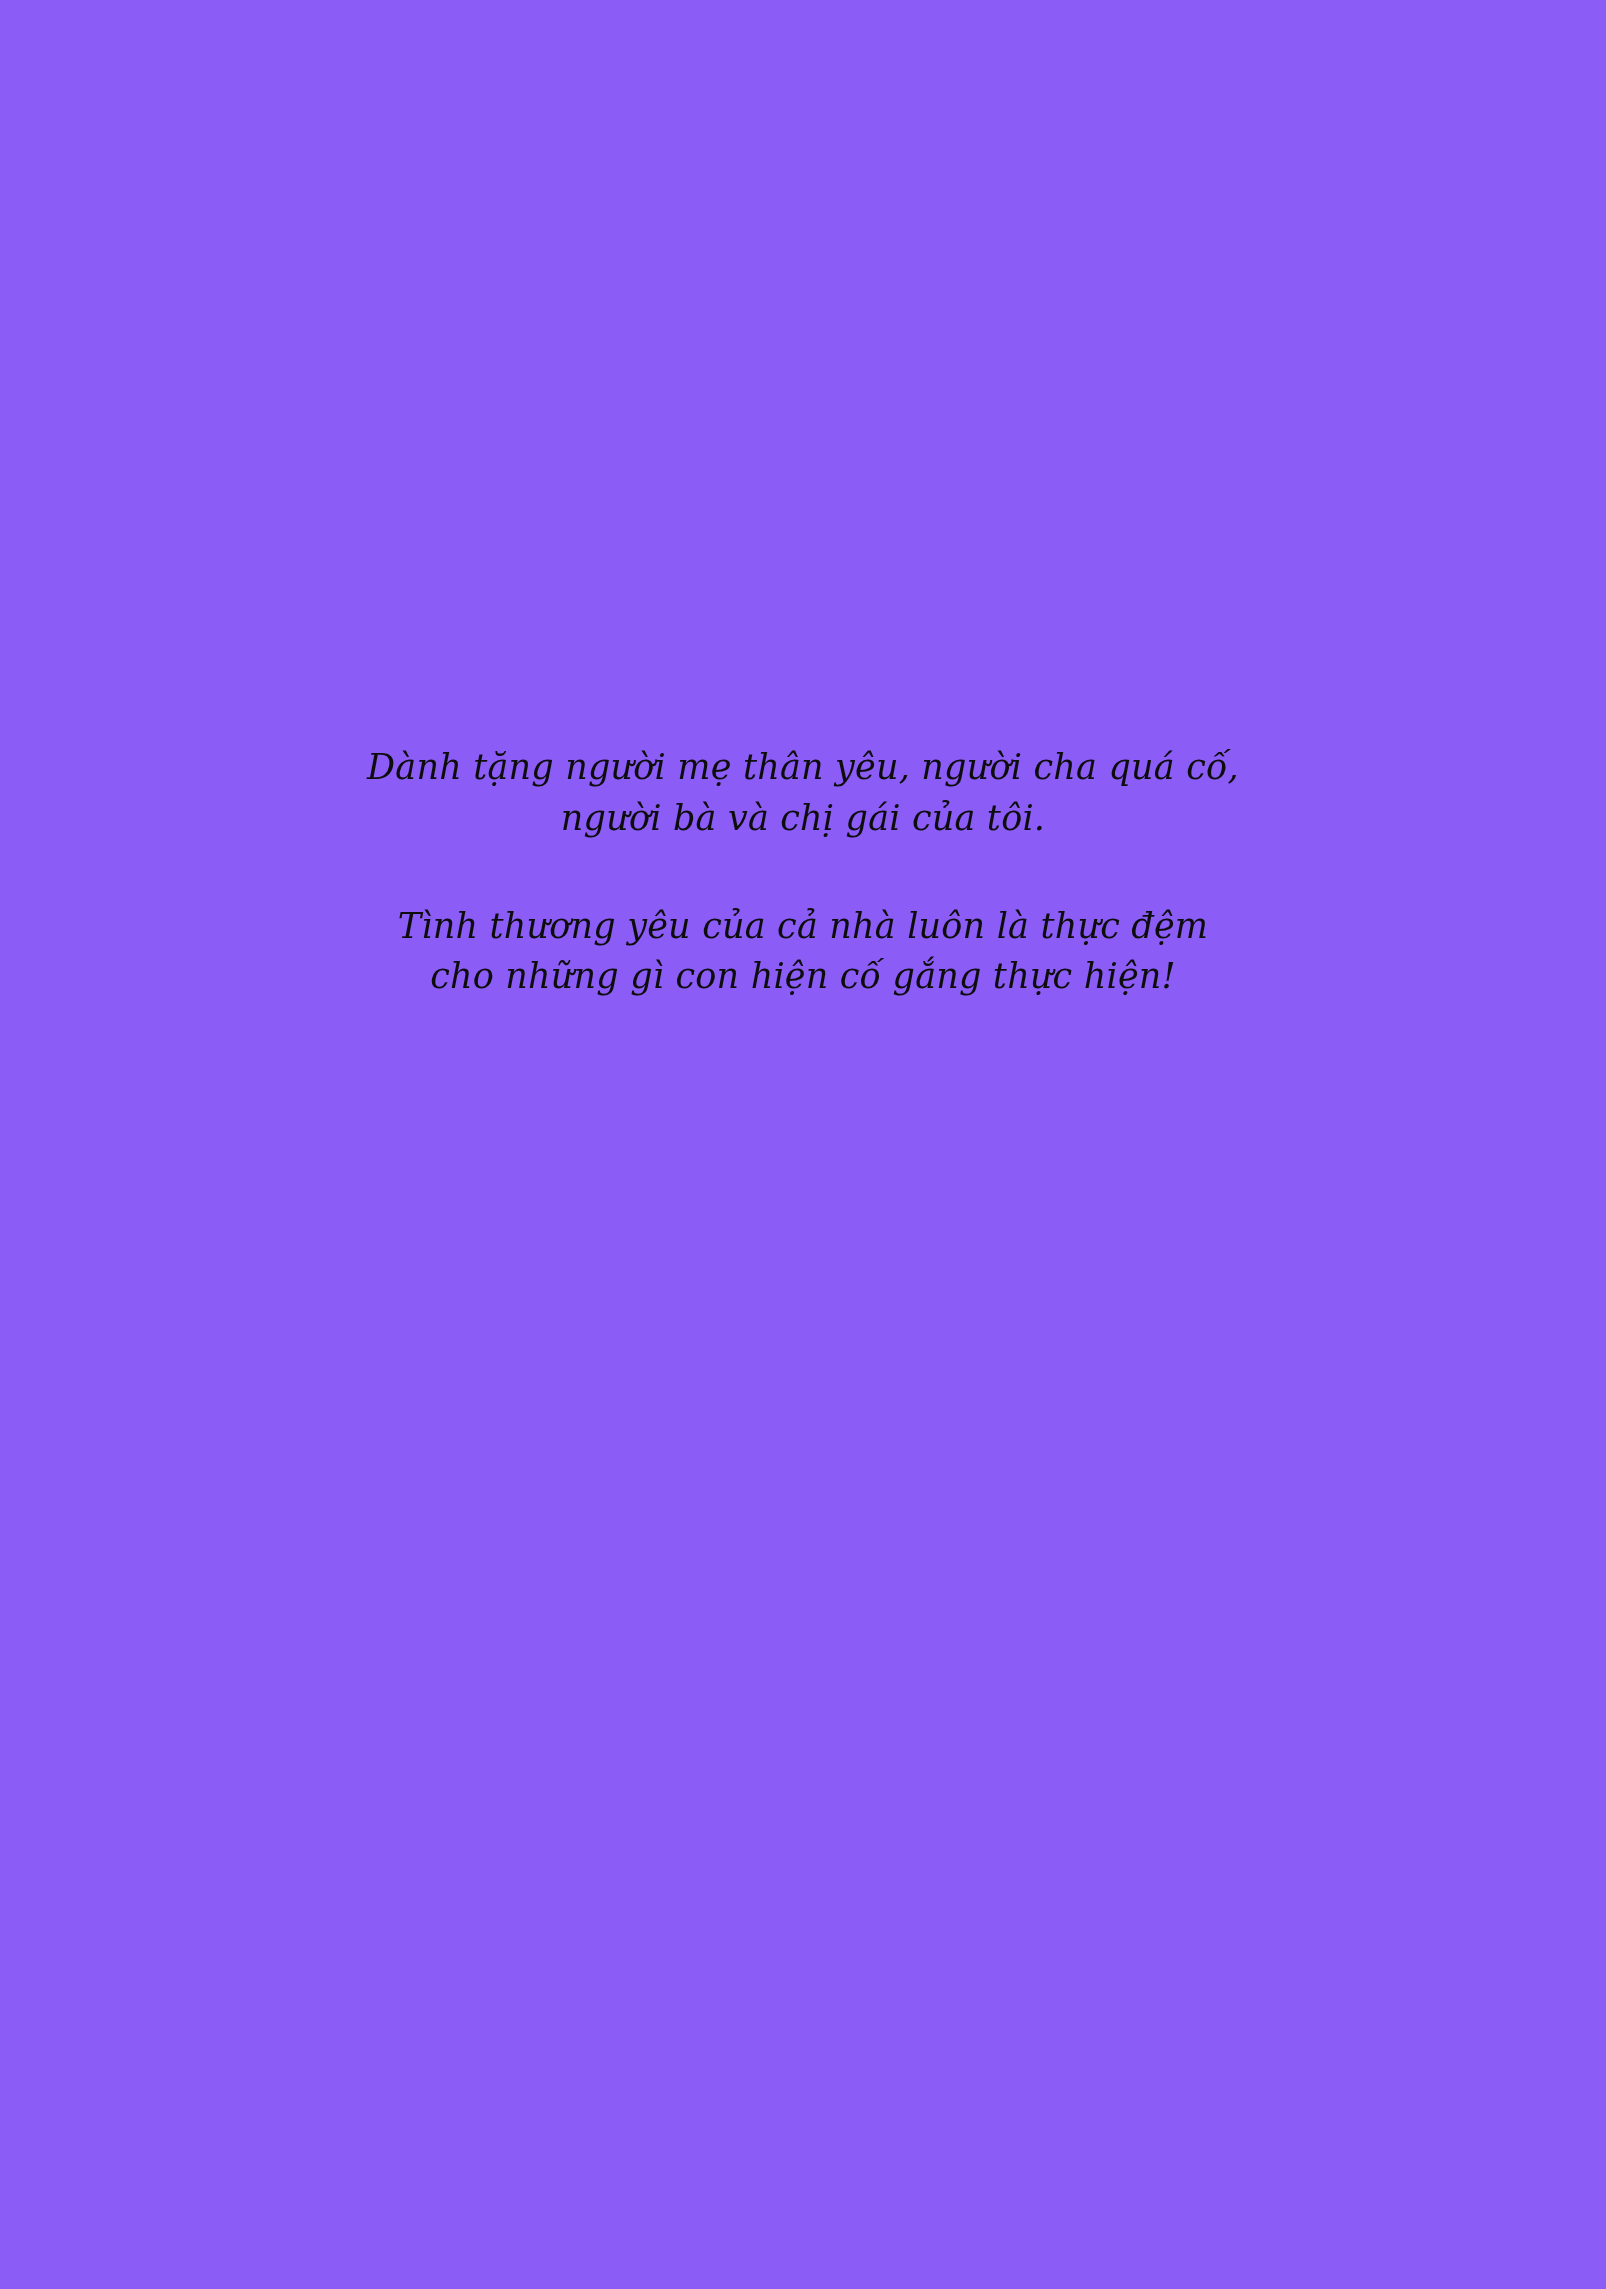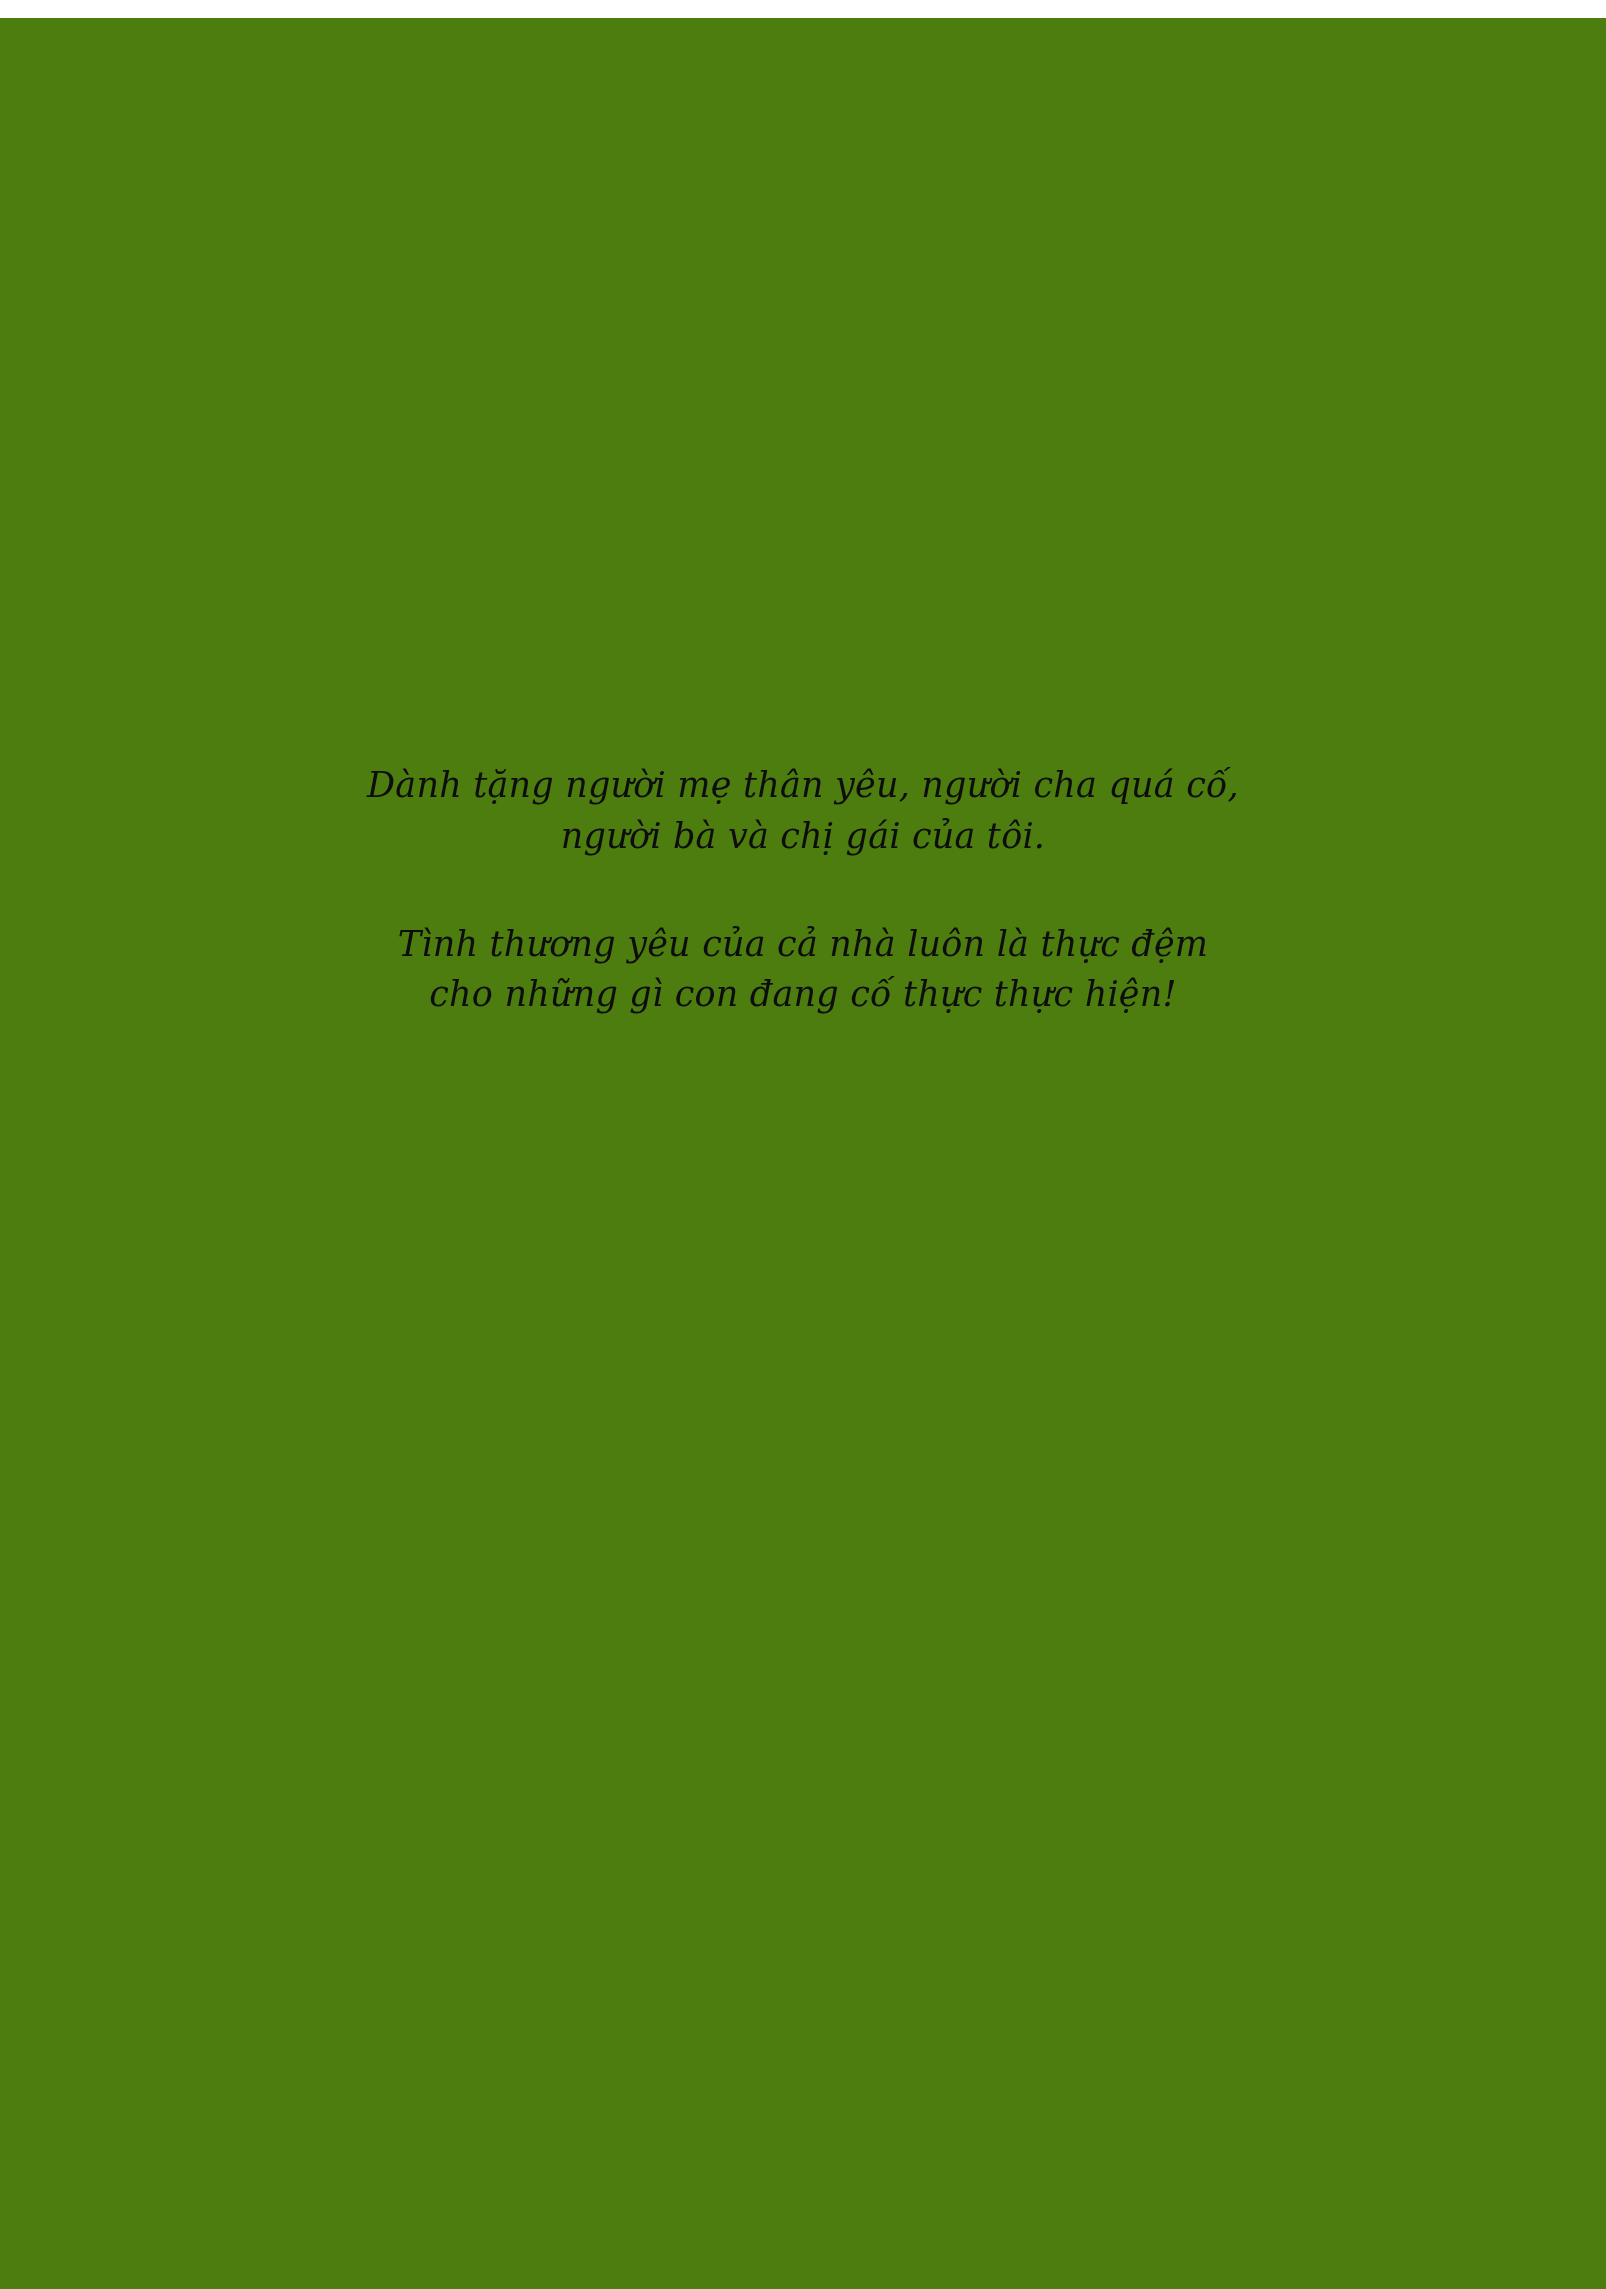--- a/index.html
+++ b/index.html
@@ -10,22 +10,21 @@
   body {
     width: 1606px;
     height: 2289px;
     position: relative;
     font-family: "Liberation Serif", serif;
     overflow: hidden;
   }
   .page {
     position: absolute;
     inset: 0;
-    background: #4d7c0f;
-    margin-top: 18px;
+    background: #8b5cf6;
   }
   .dedication {
     position: absolute;
     left: 0;
     right: 0;
     top: 707px;
     text-align: center;
     color: #0d0d0d;
   }
   .ded-block {
@@ -50,19 +49,19 @@
 
   <div class="dedication">
 
     <p class="ded-block">
       <span class="ded-line">Dành tặng người mẹ thân yêu, người cha quá cố,</span>
       <span class="ded-line">người bà và chị gái của tôi.</span>
     </p>
 
     <p class="ded-block">
       <span class="ded-line">Tình thương yêu của cả nhà luôn là thực đệm</span>
-      <span class="ded-line">cho những gì con đang cố thực thực hiện!</span>
+      <span class="ded-line">cho những gì con hiện cố gắng thực hiện!</span>
     </p>
 
   </div>
 
 </div>
 
 
 </body></html>

